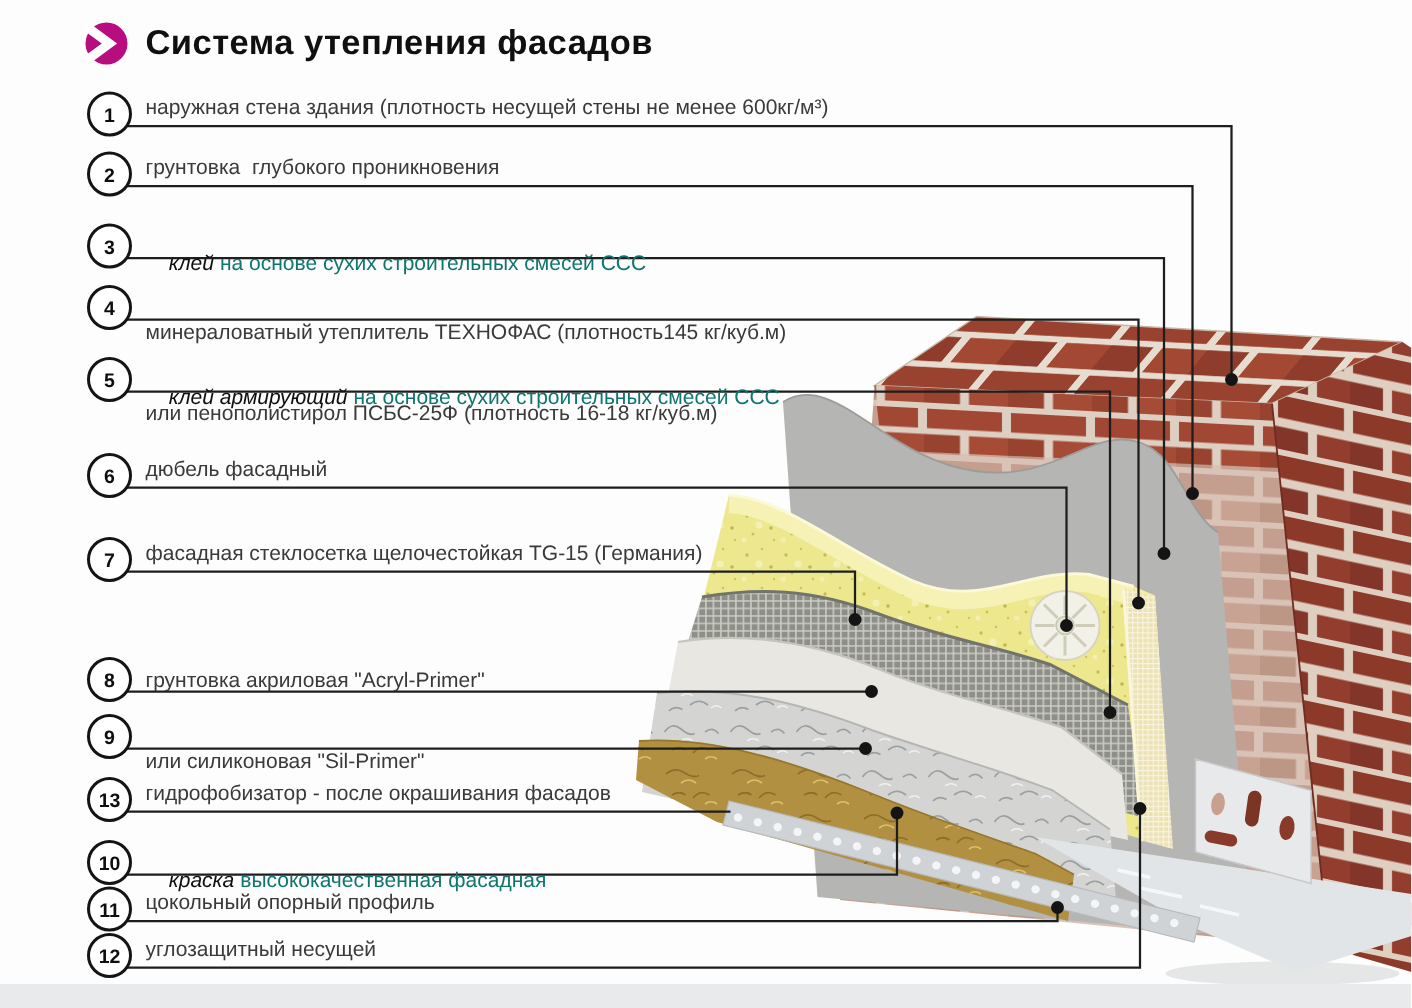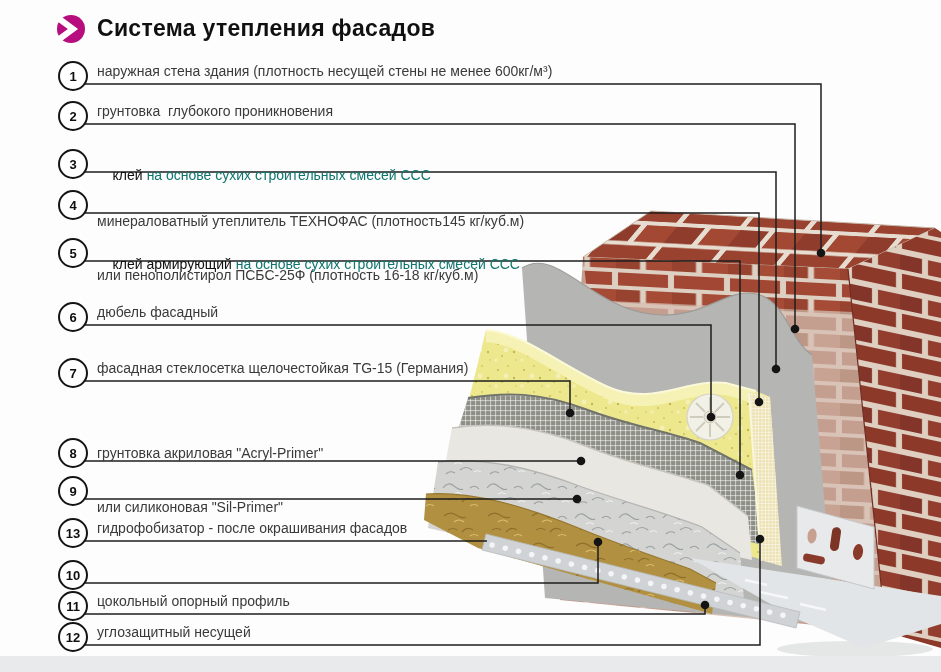--- a/index.html
+++ b/index.html
@@ -6,21 +6,21 @@
   #stage{position:relative;width:941px;height:672px;background:#fdfdfd;overflow:hidden;
          font-family:"Liberation Sans",sans-serif;}
   #art{position:absolute;left:0;top:0;pointer-events:none;}
   .title{position:absolute;left:97px;top:15px;font-size:23px;font-weight:bold;color:#101010;
          letter-spacing:.3px;white-space:pre;}
   .title-icon{position:absolute;left:56px;top:14px;width:30px;height:30px;}
   .lbl-circle{position:absolute;left:58px;width:26px;height:26px;border:2px solid #141414;
       border-radius:50%;background:#fff;display:flex;align-items:center;justify-content:center;
       font-weight:bold;font-size:13px;color:#0e0e0e;z-index:5;}
   .lbl-text{position:absolute;left:97px;font-size:14px;color:#3a3a3a;white-space:pre;z-index:4;}
-  .lbl-text .lead{color:#0f0f0f;margin-right:4px;}
+  .lbl-text .lead{color:#0f0f0f;margin-right:4px;font-style:italic;}
   .lbl-text .rest{color:#0f766e;}
   .two-line{line-height:18px;}
   .footer-strip{position:absolute;left:0;bottom:0;width:941px;height:16px;background:#e8eaec;}
 </style>
 </head>
 <body>
 
 <div id="stage">
 
   <svg id="art" width="941" height="672" viewBox="0 0 941 672">
@@ -225,20 +225,23 @@
     <div>грунтовка акриловая "Acryl-Primer"</div>
     <div>или силиконовая "Sil-Primer"</div>
   </div>
 
   <div class="lbl-circle" style="top:476px">9</div>
 
   <div class="lbl-circle" style="top:518px">13</div>
   <div class="lbl-text" style="top:520px">гидрофобизатор - после окрашивания фасадов</div>
 
   <div class="lbl-circle" style="top:560px">10</div>
+  <div class="lbl-text" style="top:562px">
+    <span class="lead">краска</span><span class="rest">высококачественная фасадная</span>
+  </div>
 
   <div class="lbl-circle" style="top:591px">11</div>
   <div class="lbl-text" style="top:593px">цокольный опорный профиль</div>
 
   <div class="lbl-circle" style="top:622px">12</div>
   <div class="lbl-text" style="top:624px">углозащитный несущей</div>
 
   <div class="footer-strip"></div>
 </div>
 

